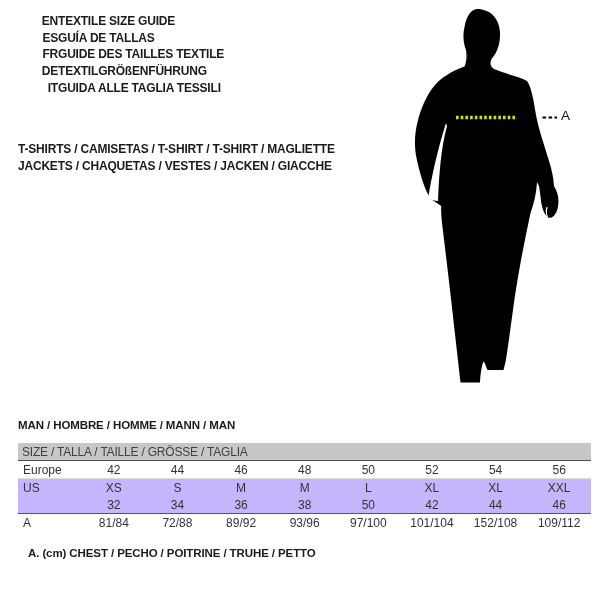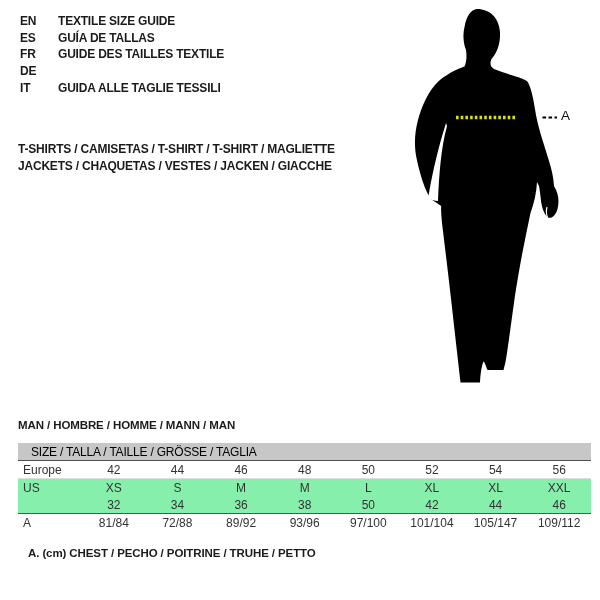--- a/index.html
+++ b/index.html
@@ -6,46 +6,46 @@
   body{
     width:600px;height:600px;background:#ffffff;position:relative;overflow:hidden;
     font-family:"Liberation Sans", sans-serif;color:#1b1b1b;
     -webkit-font-smoothing:antialiased;
   }
   .canvas{position:absolute;inset:0;}
 
   
   .lang-block{position:absolute;top:13px;left:20px;}
   .lang-row{display:flex;line-height:16.7px;font-size:12px;font-weight:700;letter-spacing:-0.2px;}
-  .lang-code{width:38px;flex:0 0 38px;}
+  .lang-code{width:38px;flex:0 0 38px;text-align:right;}
   .lang-label{white-space:nowrap;}
 
   
   .product-lines{position:absolute;top:105px;left:18px;font-size:12px;font-weight:700;
     letter-spacing:-0.2px;line-height:17px;margin-top:36px;}
   .product-line{white-space:nowrap;}
 
   
   .figure-wrap{position:absolute;left:0;top:0;width:600px;height:400px;}
   .figure-svg{position:absolute;left:395px;top:5px;width:185px;height:385px;}
   .measure-label{position:absolute;left:561px;top:108px;font-size:13.5px;color:#111;}
 
   
   .section-title{position:absolute;top:419px;left:18px;font-size:11.5px;font-weight:700;
     letter-spacing:-0.1px;}
 
   
   .size-table{position:absolute;left:18px;top:443px;width:573px;font-size:12px;}
   .table-header{height:17px;background:#c7c7c7;border-bottom:1px solid #4f4f4f;
-    display:flex;align-items:center;padding-left:13px;color:#000000;letter-spacing:-0.2px;}
+    display:flex;align-items:center;padding-left:4px;color:#404040;letter-spacing:-0.2px;}
   .table-row{display:grid;grid-template-columns:64px repeat(8,1fr);height:17px;
     align-items:center;color:#333;}
   .table-row .row-label{text-align:left;padding-left:5px;}
   .table-row .cell{text-align:center;}
-  .row-shaded{background:#86efac;}
+  .row-shaded{background:#c4b5fd;}
   .row-europe{border-bottom:1px solid #dddddd;}
   .row-a{border-top:1px solid #555555;}
 
   
   .footnote{position:absolute;top:547px;left:20px;font-size:11.5px;font-weight:700;
     letter-spacing:-0.1px;margin-left:8px;}
 </style>
 </head>
 <body>
 
@@ -59,24 +59,25 @@
     <div class="lang-row">
       <span class="lang-code">ES</span>
       <span class="lang-label">GUÍA DE TALLAS</span>
     </div>
     <div class="lang-row">
       <span class="lang-code">FR</span>
       <span class="lang-label">GUIDE DES TAILLES TEXTILE</span>
     </div>
     <div class="lang-row">
       <span class="lang-code">DE</span>
+      <span class="lang-label">TEXTILGRÖßENFÜHRUNG</span>
     </div>
     <div class="lang-row">
       <span class="lang-code">IT</span>
-      <span class="lang-label">GUIDA ALLE TAGLIE TESSILI</span>
+      <span class="lang-label">GUIDA ALLE TAGLIA TESSILI</span>
     </div>
   </div>
 
   <div class="product-lines">
     <div class="product-line">T-SHIRTS / CAMISETAS / T-SHIRT / T-SHIRT / MAGLIETTE</div>
     <div class="product-line">JACKETS / CHAQUETAS / VESTES / JACKEN / GIACCHE</div>
   </div>
 
   <div class="figure-wrap">
     <svg class="figure-svg" viewBox="395 5 185 385" xmlns="http://www.w3.org/2000/svg">
@@ -167,20 +168,20 @@
     </div>
 
     <div class="table-row row-a">
       <span class="row-label">A</span>
       <span class="cell">81/84</span>
       <span class="cell">72/88</span>
       <span class="cell">89/92</span>
       <span class="cell">93/96</span>
       <span class="cell">97/100</span>
       <span class="cell">101/104</span>
-      <span class="cell">105/147</span>
+      <span class="cell">152/108</span>
       <span class="cell">109/112</span>
     </div>
   </div>
 
   <div class="footnote">A. (cm) CHEST / PECHO / POITRINE / TRUHE / PETTO</div>
 
 </div>
 
 </body></html>

